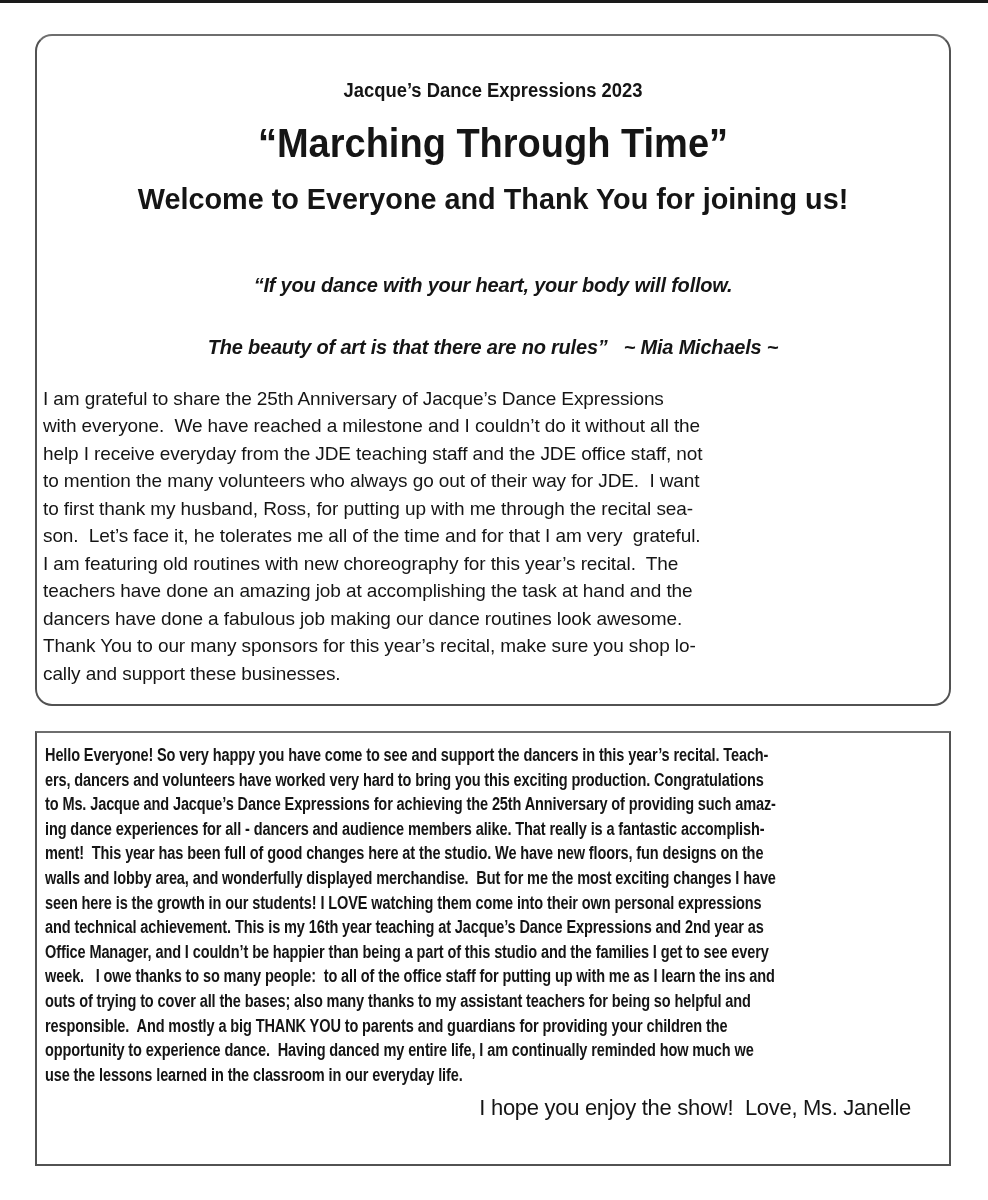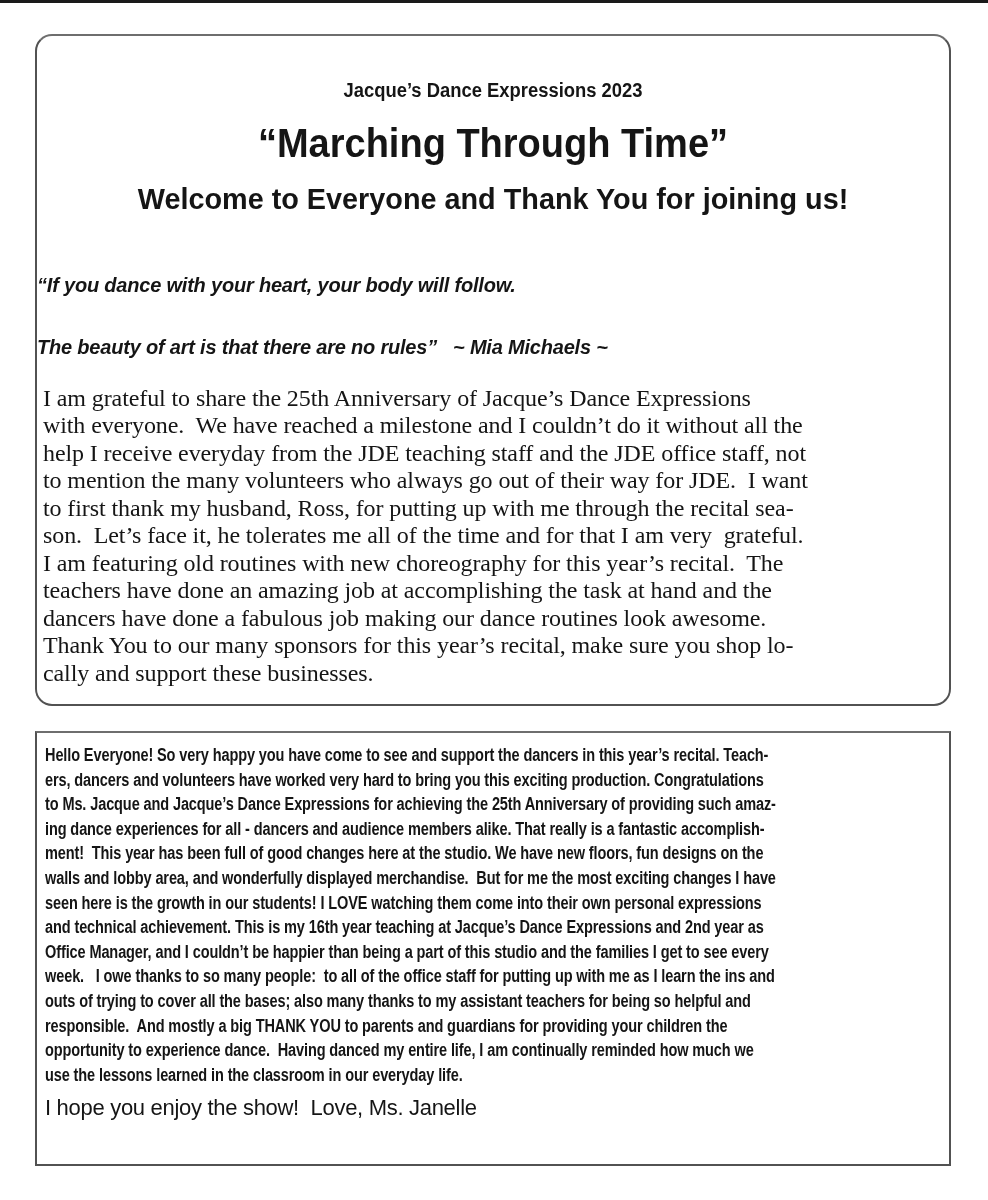--- a/index.html
+++ b/index.html
@@ -64,52 +64,51 @@
   .welcome-line {
     margin-top: 16px;
     text-align: center;
     font-size: 30px;
     line-height: 1.15;
     font-weight: 700;
     transform: scaleX(0.96);
     white-space: pre-wrap;
   }
   .quote {
-    text-align: left;
+    text-align: center;
     font-size: 20px;
     line-height: 1.2;
     font-weight: 700;
     font-style: italic;
     letter-spacing: -0.2px;
     white-space: pre-wrap;
   }
   .q1 { margin-top: 56px; }
   .q2 { margin-top: 38px; }
   .director-text {
     margin-top: 26px;
     padding: 0 6px;
-    font-size: 24px;
+    font-size: 19px;
     line-height: 27.5px;
     letter-spacing: -0.1px;
     white-space: pre-wrap;
-    font-family: Liberation Serif, serif;
   }
   .manager-text {
     width: 1108px;
     transform: scaleX(0.808);
     transform-origin: left top;
     font-size: 18px;
     line-height: 24.6px;
     font-weight: 700;
     letter-spacing: -0.15px;
     white-space: pre;
   }
   .signoff {
     margin-top: 8px;
-    text-align: left;
+    text-align: right;
     padding-right: 30px;
     font-size: 22px;
     letter-spacing: -0.3px;
     white-space: pre-wrap;
   }
 </style>
 </head>
 <body>
 
 <div class="page">

